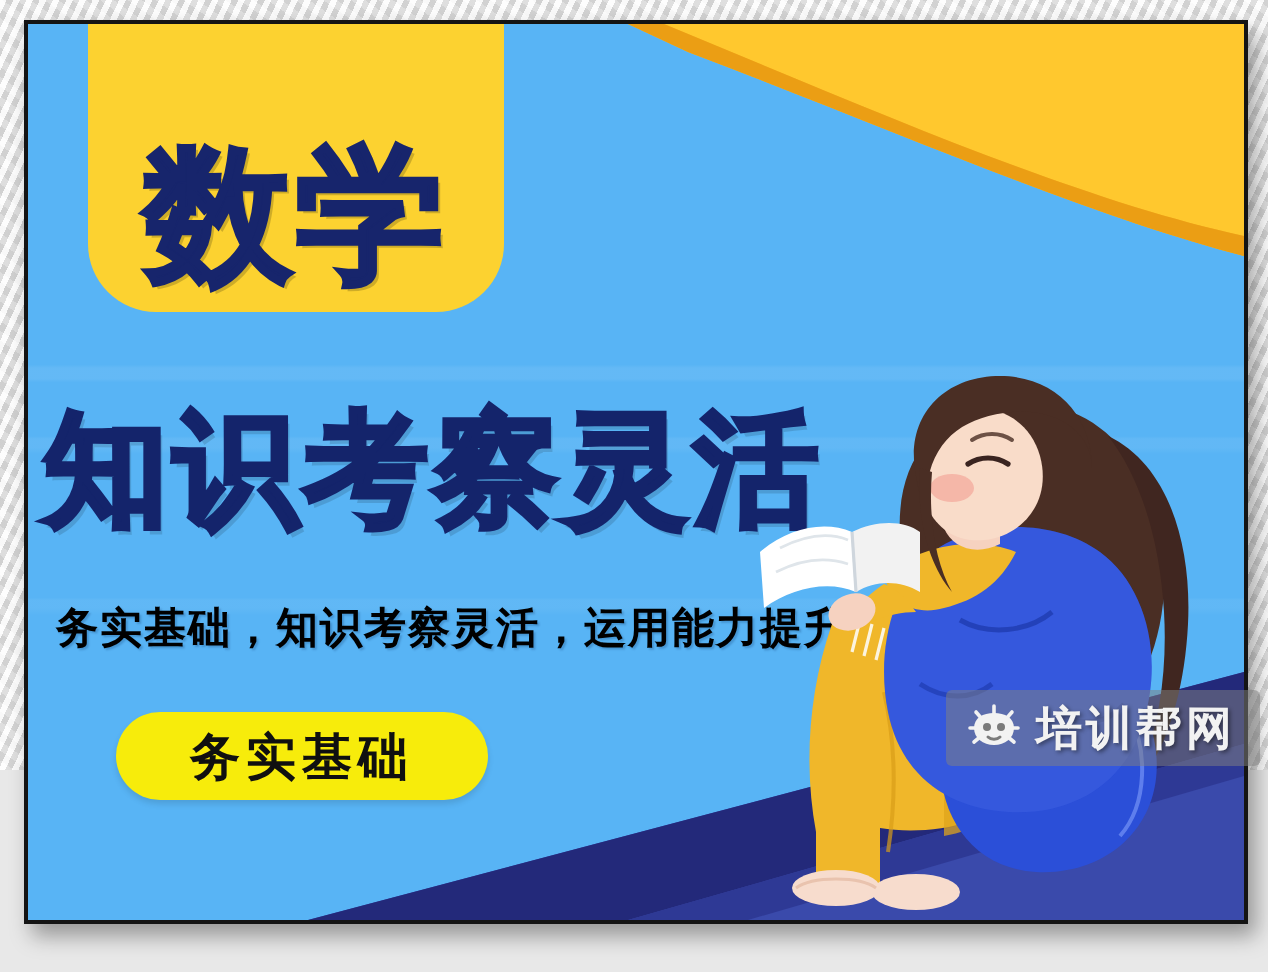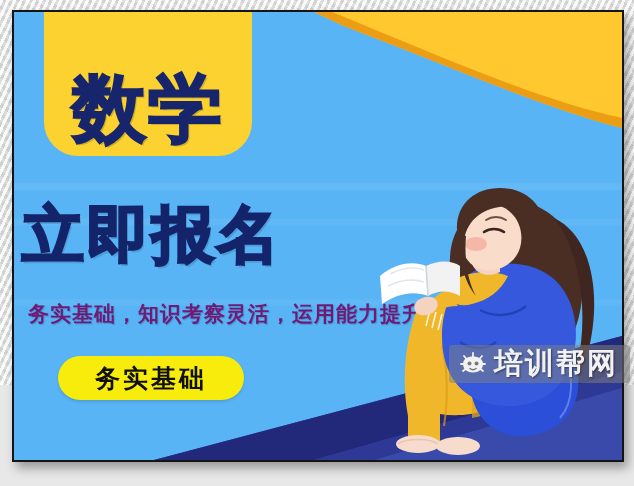--- a/index.html
+++ b/index.html
@@ -66,21 +66,21 @@
     color:#14246b;letter-spacing:3px;
     -webkit-text-stroke:2.5px #14246b;
     text-shadow:2px 3px 0 rgba(0,0,0,.13);
     white-space:nowrap;
   }
 
   
   #subtitle{
     left:14px;top:288px;
     font-family:"DejaVu Sans","Liberation Sans",sans-serif;
-    font-size:21px;font-weight:700;color:#701a75;
+    font-size:21px;font-weight:700;color:#000000;
     letter-spacing:1px;white-space:nowrap;
     text-shadow:1px 1px 1px rgba(0,40,90,.22);
   }
 
   
   #cta-button{
     left:44px;top:344px;width:186px;height:44px;
     background:#f7ec0b;
     border-radius:24px;
     display:flex;align-items:center;justify-content:center;
@@ -101,21 +101,21 @@
   
   #watermark{
     position:absolute;right:4px;bottom:2px;height:34px;
     display:flex;align-items:center;gap:7px;
     padding:2px 12px 2px 10px;
     background:rgba(128,128,128,.52);
     border-radius:3px;
   }
   #watermark-label{
     font-family:"DejaVu Sans","Liberation Sans",sans-serif;
-    font-size:29px;font-weight:700;color:#f2f2f2;letter-spacing:2px;
+    font-size:23px;font-weight:700;color:#f2f2f2;letter-spacing:2px;
     text-shadow:1px 1px 2px rgba(0,0,0,.45);
   }
 </style>
 </head>
 <body>
 
 <div id="stage">
 
   <div id="poster">
 
@@ -130,21 +130,21 @@
     <div class="layer" id="subject-badge">
       <span id="subject-text">数学</span>
     </div>
 
     <svg class="layer" id="bottom-bands" viewBox="0 0 608 150" preserveAspectRatio="none">
       <path d="M608,26 L608,150 L140,150 Z" fill="#3a4aab"></path>
       <path d="M608,26 L608,62 L300,150 L140,150 Z" fill="#23297a"></path>
       <path d="M608,62 L608,78 L360,150 L300,150 Z" fill="#2d3690" opacity=".85"></path>
     </svg>
 
-    <div class="layer" id="headline">立即报名</div>
+    <div class="layer" id="headline">知识考察灵活</div>
 
     <div class="layer" id="subtitle">务实基础，知识考察灵活，运用能力提升</div>
 
     <div class="layer" id="cta-button">
       <span id="cta-label">务实基础</span>
     </div>
 
     <svg class="layer" id="illustration" viewBox="0 0 260 300">
       <defs>
         <clipPath id="sweaterClip">

